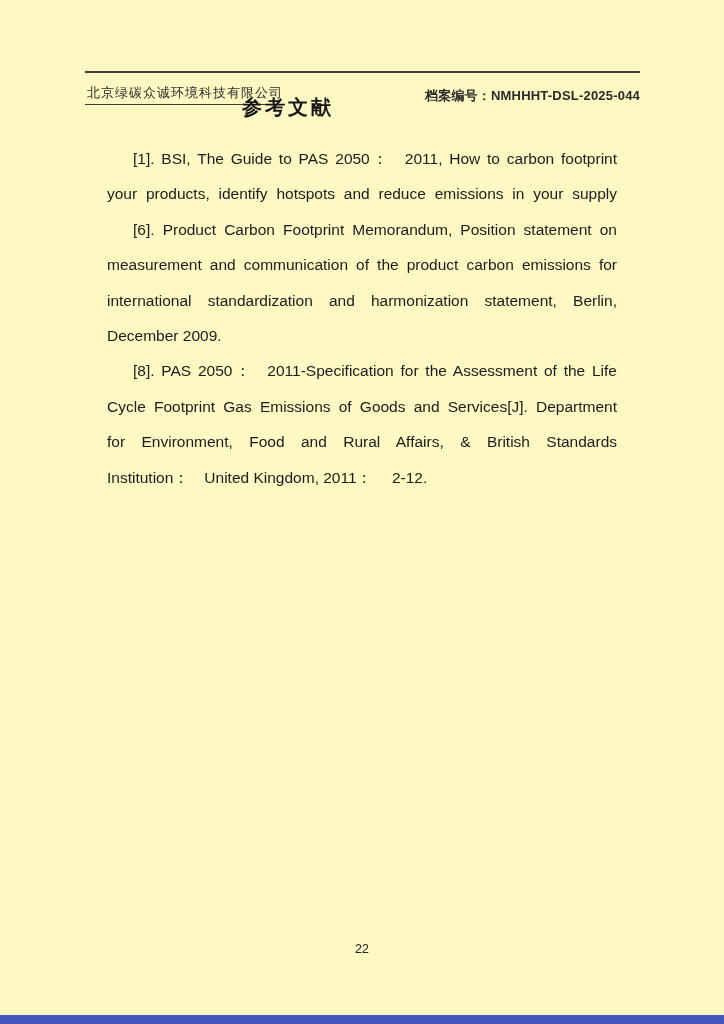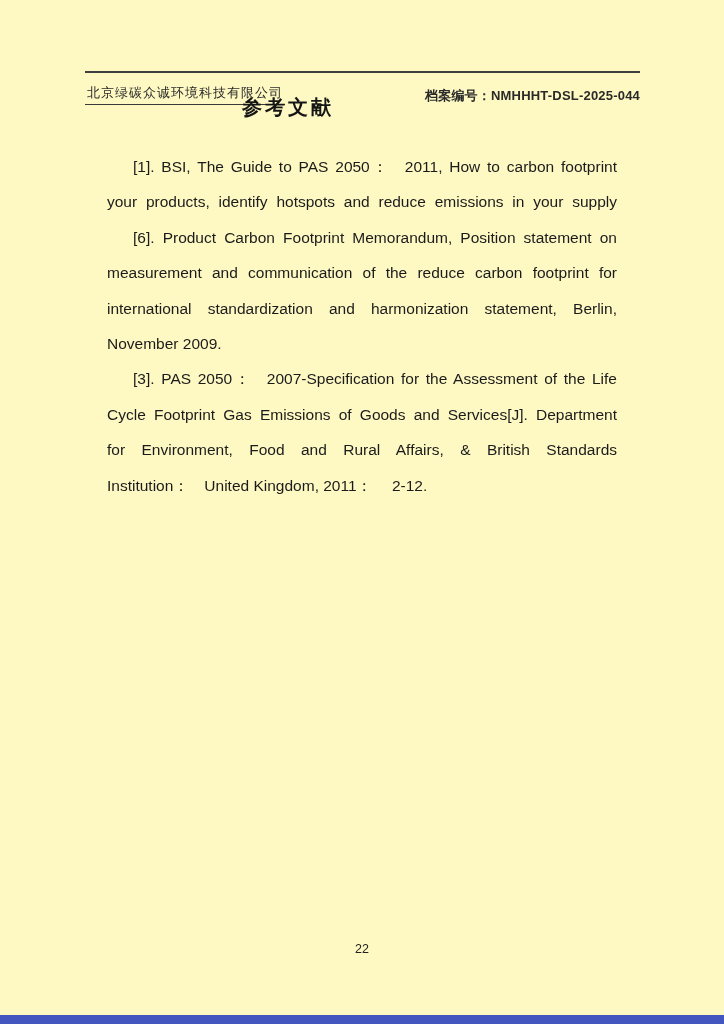--- a/index.html
+++ b/index.html
@@ -59,21 +59,21 @@
     text-align: center;
     font-size: 20px;
     font-weight: bold;
     letter-spacing: 3px;
     color: #151515;
   }
 
   
   .body-block {
     position: absolute;
-    top: 149px;
+    top: 141px;
     left: 107px;
     width: 510px;
     font-size: 15.5px;
     color: #1b1b1b;
   }
   .ref-line {
     height: 35.4px;
     line-height: 35.4px;
     text-align: justify;
     text-align-last: justify;
@@ -121,27 +121,27 @@
 
   <div class="body-block">
 
     <div>
       <div class="ref-line first">[1]. BSI, The Guide to PAS 2050：  2011, How to carbon footprint</div>
       <div class="ref-line">your products, identify hotspots and reduce emissions in your supply</div>
     </div>
 
     <div>
       <div class="ref-line first">[6]. Product Carbon Footprint Memorandum, Position statement on</div>
-      <div class="ref-line">measurement and communication of the reduce carbon footprint for</div>
+      <div class="ref-line">measurement and communication of the product carbon emissions for</div>
       <div class="ref-line">international standardization and harmonization statement, Berlin,</div>
-      <div class="ref-line last">November 2009.</div>
+      <div class="ref-line last">December 2009.</div>
     </div>
 
     <div>
-      <div class="ref-line first">[3]. PAS 2050：  2007-Specification for the Assessment of the Life</div>
+      <div class="ref-line first">[8]. PAS 2050：  2011-Specification for the Assessment of the Life</div>
       <div class="ref-line">Cycle Footprint Gas Emissions of Goods and Services[J]. Department</div>
       <div class="ref-line">for Environment, Food and Rural Affairs, &amp; British Standards</div>
       <div class="ref-line last">Institution： United Kingdom, 2011：  2-12.</div>
     </div>
 
   </div>
 
   <div class="page-number">22</div>
 
   <div class="bottom-bar" style="background: rgb(67, 86, 192);"></div>

